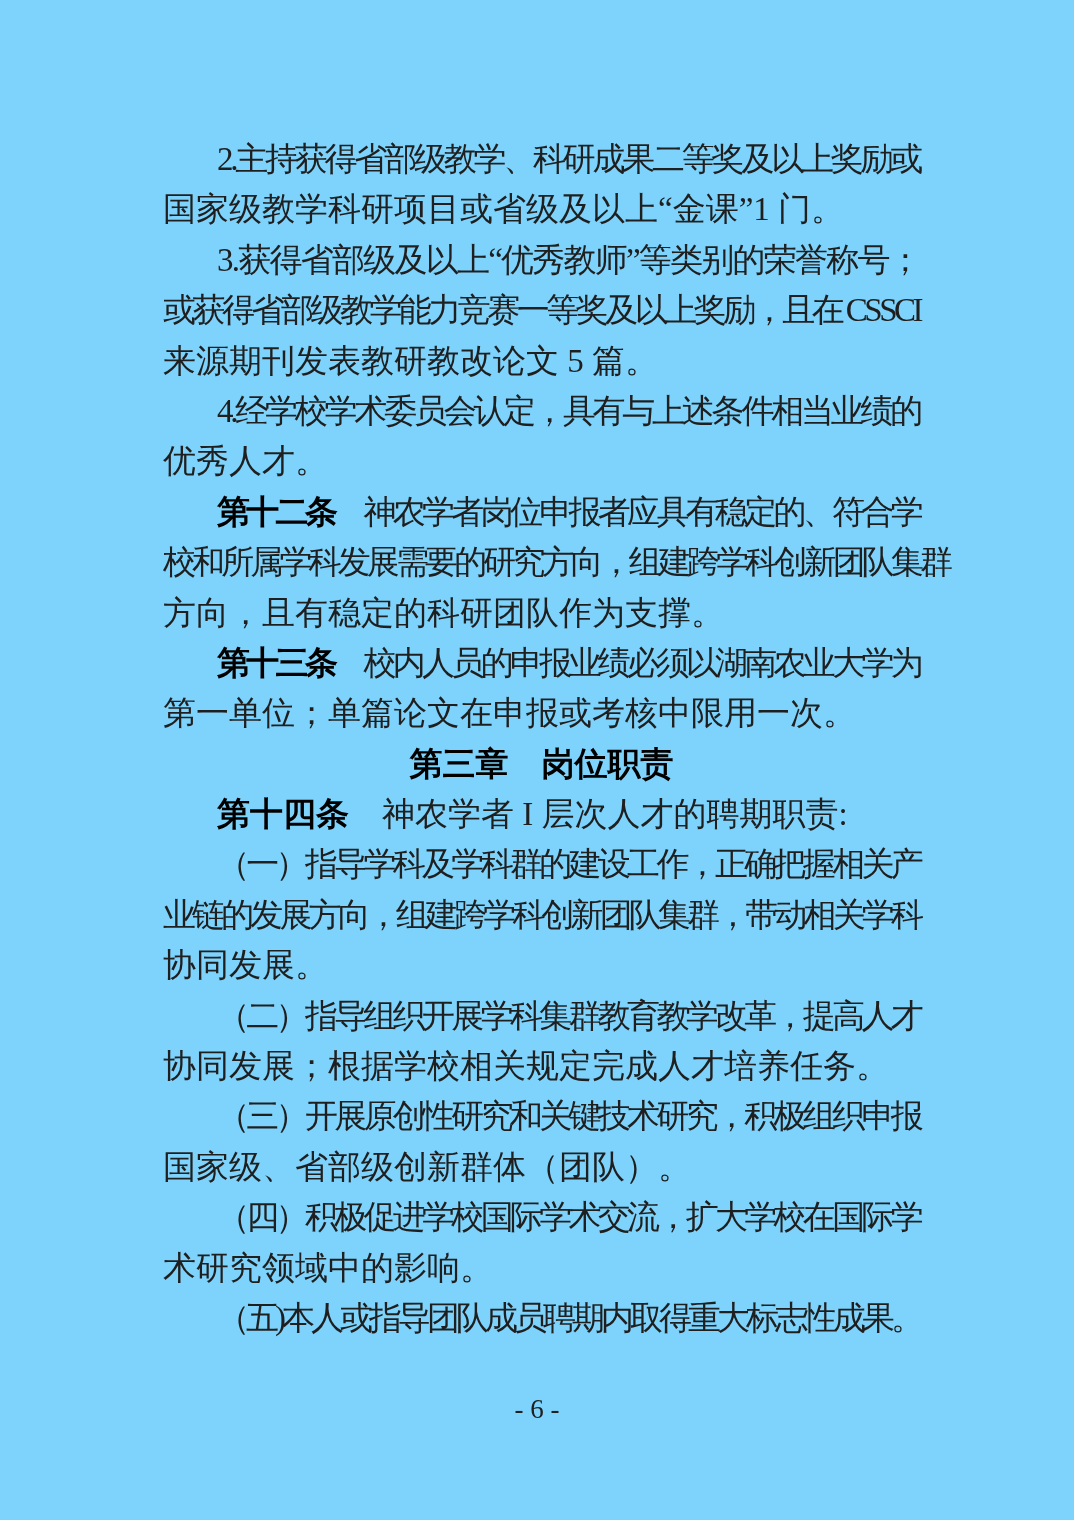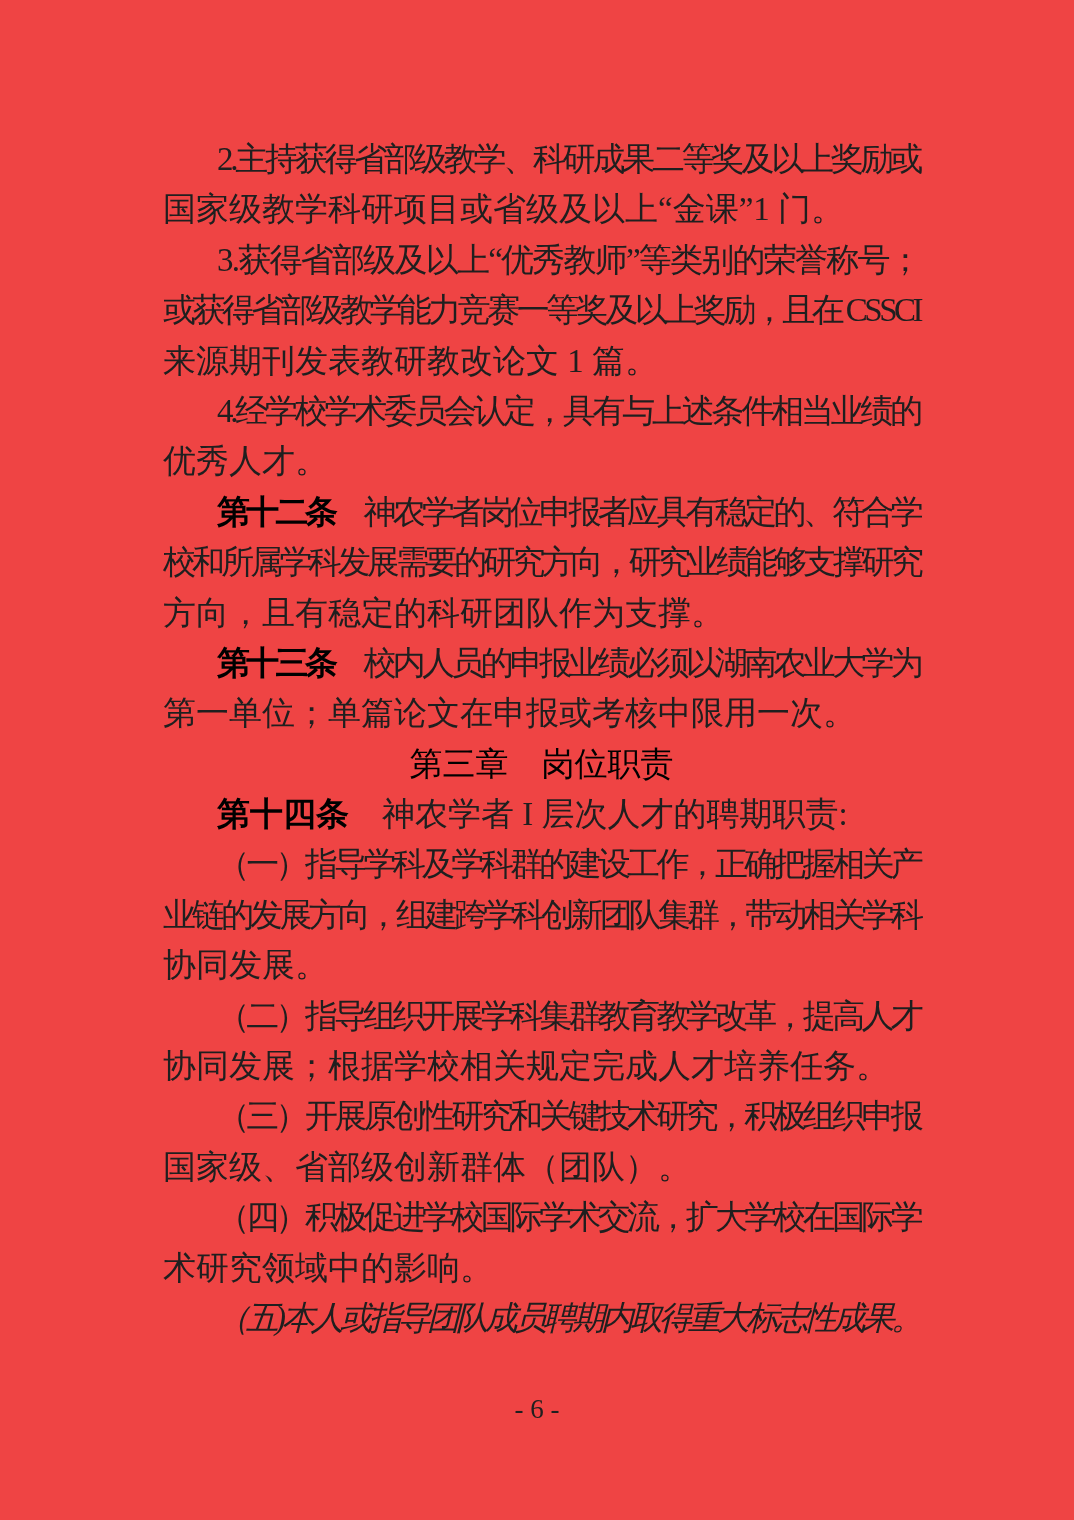--- a/index.html
+++ b/index.html
@@ -7,21 +7,21 @@
     width: 1074px; height: 1520px;
     background: #ffffff;
     position: relative;
     overflow: hidden;
     font-family: "Liberation Serif", "DejaVu Serif", serif;
   }
   .page {
     position: absolute;
     left: 0; top: 0;
     width: 1074px; height: 1520px;
-    background: #ef4444;
+    background: #7dd3fc;
   }
   .text-column {
     position: absolute;
     left: 163px;
     top: 134px;
     width: 757px;
   }
   .line {
     height: 50.4px;
     line-height: 50.4px;
@@ -32,21 +32,21 @@
   }
   .line.indent { padding-left: 54px; }
   .line .lead {
     font-family: Liberation Sans, sans-serif;
     font-weight: bold;
     color: #000000;
   }
   .line.heading {
     text-align: center;
     font-family: "Liberation Sans", "DejaVu Sans", sans-serif;
-    font-weight: normal;
+    font-weight: bold;
     color: #000000;
   }
   .footer {
     position: absolute;
     left: 0; top: 1394px;
     width: 1074px;
     text-align: center;
     font-size: 27px;
     line-height: 30px;
     color: #1f1f1f;
@@ -67,37 +67,37 @@
 
   <div class="line indent justify">
     <span class="line-inner" style="letter-spacing: -1.76188px;"><span class="lead"></span><span class="rest">3.获得省部级及以上“优秀教师”等类别的荣誉称号；</span></span>
   </div>
 
   <div class="line justify">
     <span class="line-inner" style="letter-spacing: -3.51616px;"><span class="lead"></span><span class="rest">或获得省部级教学能力竞赛一等奖及以上奖励，且在 CSSCI</span></span>
   </div>
 
   <div class="line">
-    <span class="line-inner"><span class="lead"></span><span class="rest">来源期刊发表教研教改论文 1 篇。</span></span>
+    <span class="line-inner"><span class="lead"></span><span class="rest">来源期刊发表教研教改论文 5 篇。</span></span>
   </div>
 
   <div class="line indent justify">
     <span class="line-inner" style="letter-spacing: -3.23px;"><span class="lead"></span><span class="rest">4.经学校学术委员会认定，具有与上述条件相当业绩的</span></span>
   </div>
 
   <div class="line">
     <span class="line-inner"><span class="lead"></span><span class="rest">优秀人才。</span></span>
   </div>
 
   <div class="line indent justify">
     <span class="line-inner" style="letter-spacing: -3.70833px;"><span class="lead">第十二条</span><span class="rest">　神农学者岗位申报者应具有稳定的、符合学</span></span>
   </div>
 
   <div class="line justify">
-    <span class="line-inner" style="letter-spacing: -3.88462px;"><span class="lead"></span><span class="rest">校和所属学科发展需要的研究方向，研究业绩能够支撑研究</span></span>
+    <span class="line-inner" style="letter-spacing: -3.88462px;"><span class="lead"></span><span class="rest">校和所属学科发展需要的研究方向，组建跨学科创新团队集群</span></span>
   </div>
 
   <div class="line">
     <span class="line-inner"><span class="lead"></span><span class="rest">方向，且有稳定的科研团队作为支撑。</span></span>
   </div>
 
   <div class="line indent justify">
     <span class="line-inner" style="letter-spacing: -3.70833px;"><span class="lead">第十三条</span><span class="rest">　校内人员的申报业绩必须以湖南农业大学为</span></span>
   </div>
 
@@ -143,19 +143,19 @@
 
   <div class="line indent justify">
     <span class="line-inner" style="letter-spacing: -3.70833px; text-align: center;"><span class="lead"></span><span class="rest">（四）积极促进学校国际学术交流，扩大学校在国际学</span></span>
   </div>
 
   <div class="line">
     <span class="line-inner"><span class="lead"></span><span class="rest">术研究领域中的影响。</span></span>
   </div>
 
   <div class="line indent justify">
-    <span class="line-inner" style="letter-spacing: -4px; font-style: italic;"><span class="lead"></span><span class="rest">（五)本人或指导团队成员聘期内取得重大标志性成果。</span></span>
+    <span class="line-inner" style="letter-spacing: -4px;"><span class="lead"></span><span class="rest">（五)本人或指导团队成员聘期内取得重大标志性成果。</span></span>
   </div>
 </div>
   <div class="footer">
     <span>- 6 -</span>
   </div>
 </div>
 
 </body></html>

